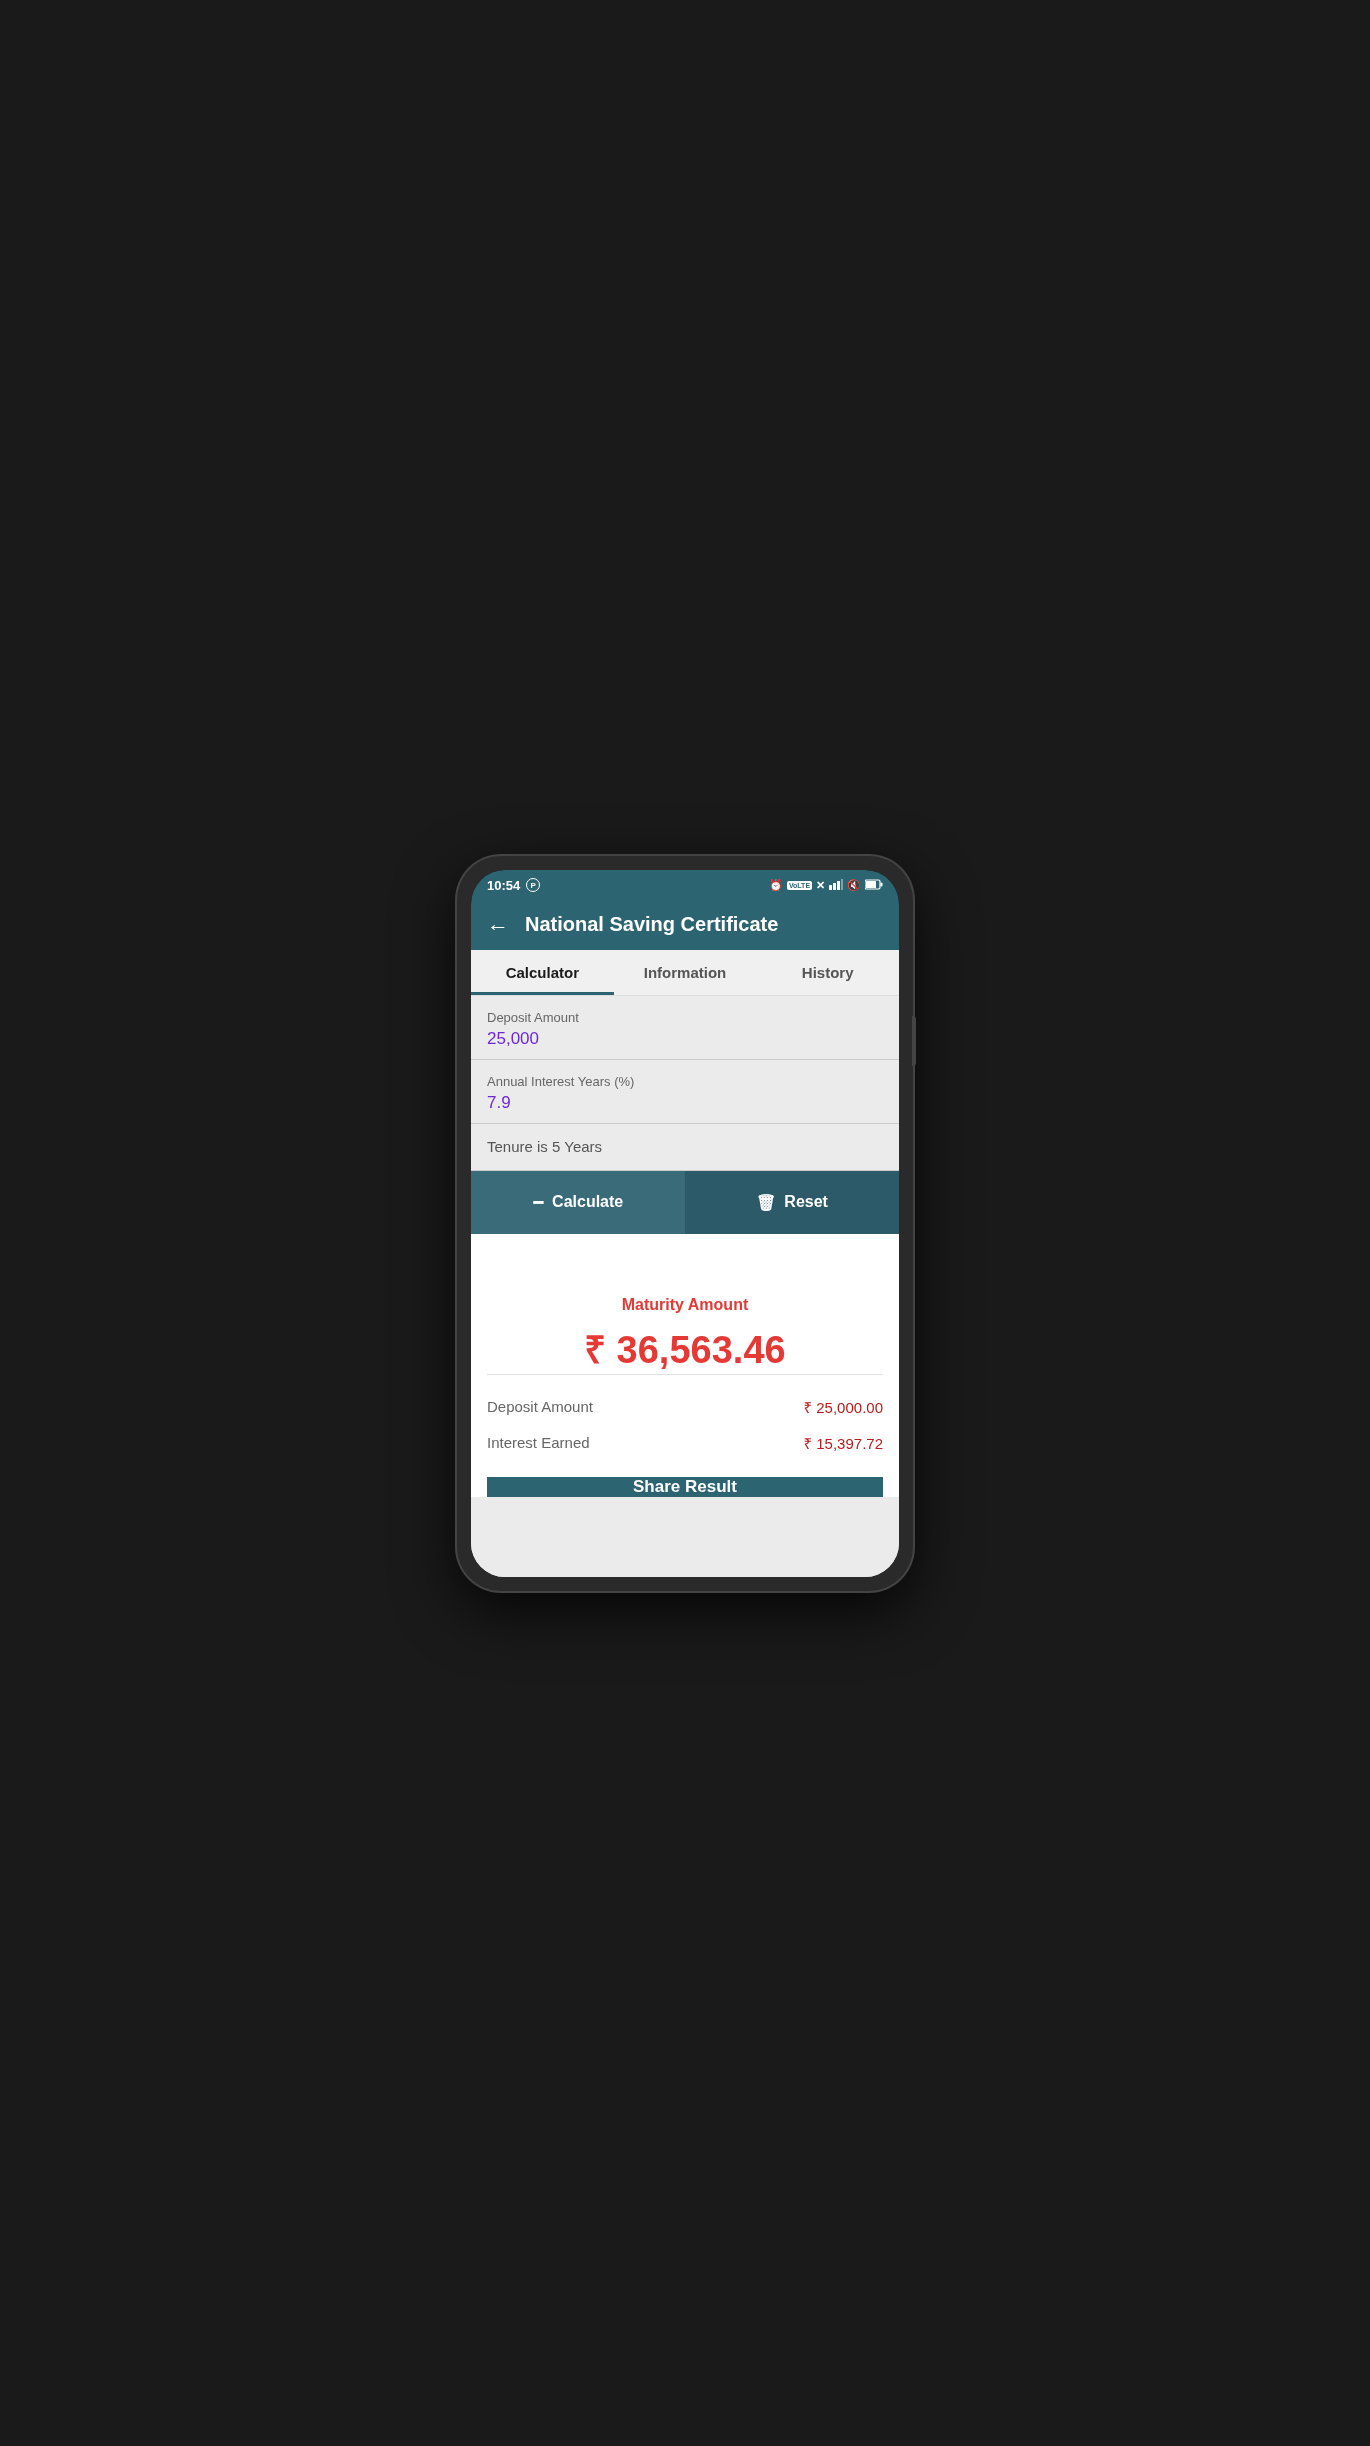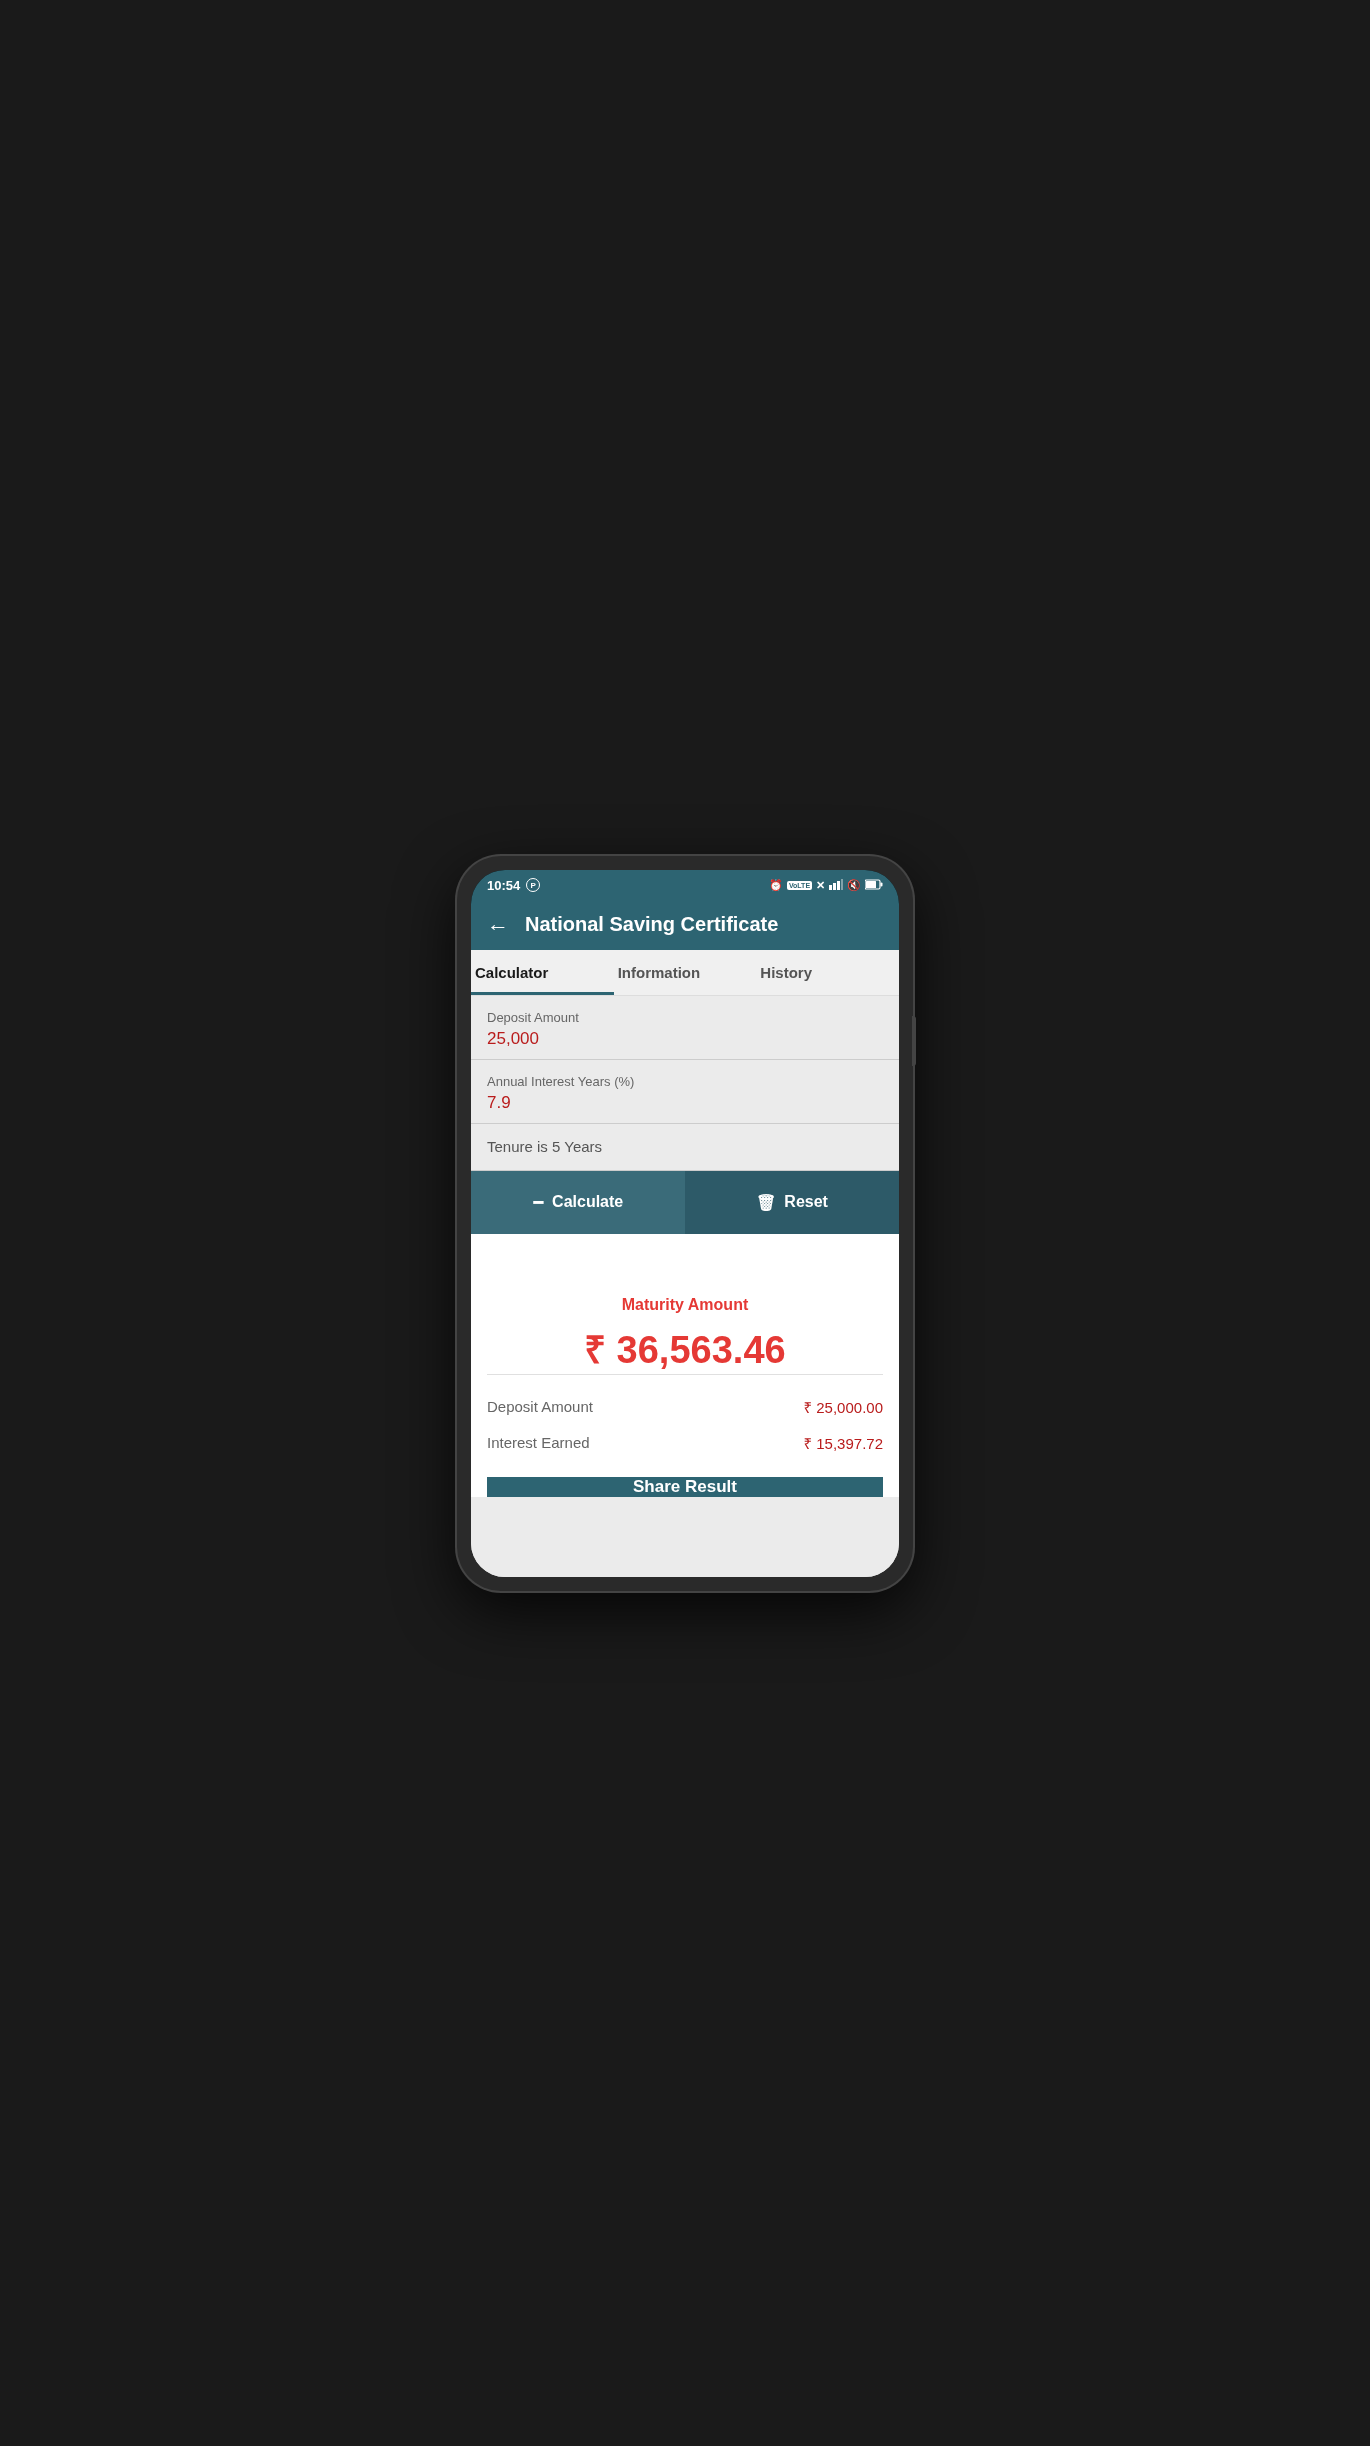--- a/index.html
+++ b/index.html
@@ -104,20 +104,21 @@
 
     
     .tab-bar {
       background: #f0f0f0;
       display: flex;
       border-bottom: 1px solid #ddd;
     }
 
     .tab-item {
       flex: 1;
+      text-align: center;
       padding: 14px 4px;
       font-size: 15px;
       font-weight: 600;
       color: #555;
       cursor: pointer;
       position: relative;
     }
 
     .tab-item.active {
       color: #1a1a1a;
@@ -148,21 +149,21 @@
     }
 
     .input-label {
       font-size: 13px;
       color: #666;
       margin-bottom: 4px;
     }
 
     .input-value {
       font-size: 17px;
-      color: #b91c1c;
+      color: #6d28d9;
       font-weight: 400;
     }
 
     .tenure-field {
       background: #ebebeb;
       padding: 14px 16px;
       border-bottom: 1px solid #ccc;
     }
 
     .tenure-text {

